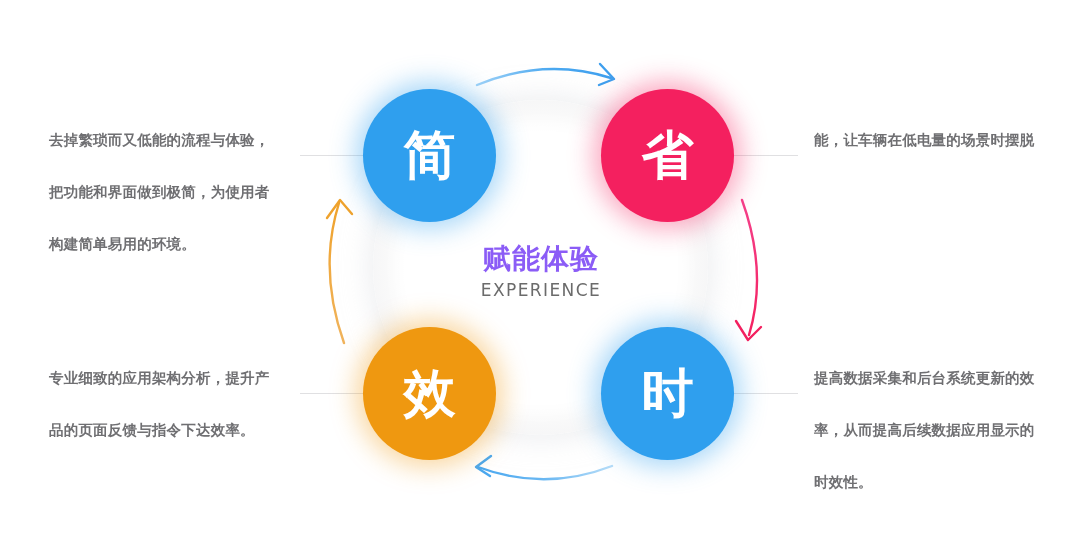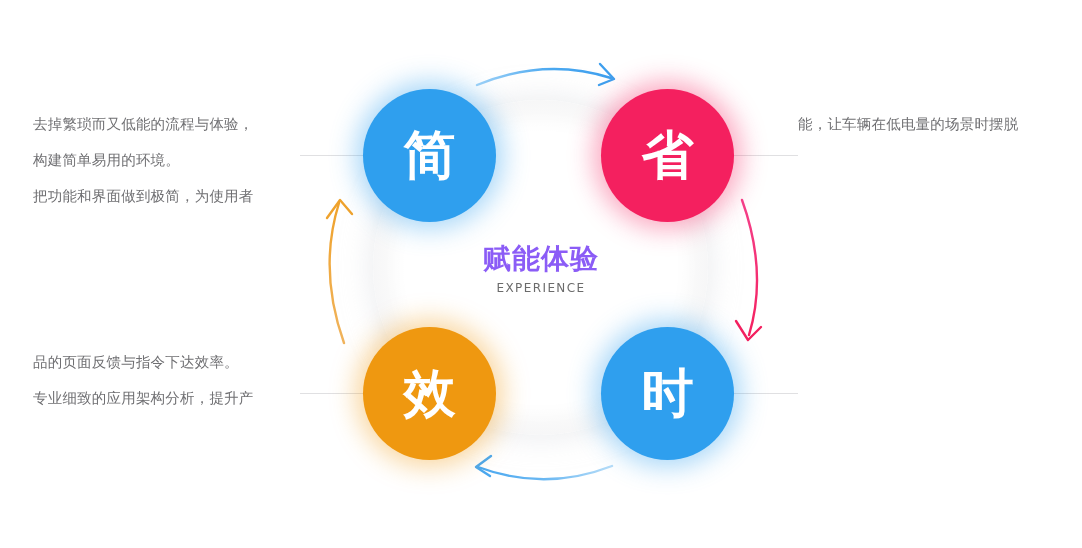--- a/index.html
+++ b/index.html
@@ -61,21 +61,21 @@
   .center-label .cn {
     display: block;
     font-size: 28px;
     font-weight: bold;
     color: #8b5cf6;
     letter-spacing: 1px;
   }
   .center-label .en {
     display: block;
     margin-top: 9px;
-    font-size: 12px;
+    font-size: 17px;
     color: #6b6b6b;
     letter-spacing: 1.4px;
   }
 
   
   .node {
     position: absolute;
     width: 133px;
     height: 133px;
     border-radius: 50%;
@@ -132,21 +132,21 @@
   .conn-br { left: 726px; top: 393px; width: 72px; }
 
   
   .desc {
     position: absolute;
     font-size: 14.5px;
     color: #6f6f72;
     line-height: 36px;
     letter-spacing: 0.2px;
   }
-  .desc p { margin: 0; white-space: nowrap; }
+  .desc p { margin: 16px; white-space: nowrap; font-weight: bold; }
   .desc-tl { left: 33px;  top: 106px; width: 262px; }
   .desc-tr { left: 798px; top: 106px; width: 262px; }
   .desc-bl { left: 33px;  top: 344px; width: 262px; }
   .desc-br { left: 798px; top: 344px; width: 262px; }
 </style>
 </head>
 <body>
 
 <div id="stage">
 
@@ -214,27 +214,32 @@
     <span>时</span>
   </div>
 
   <div class="center-label">
     <span class="cn">赋能体验</span>
     <span class="en">EXPERIENCE</span>
   </div>
 
   <div class="desc desc-tl">
     <p>去掉繁琐而又低能的流程与体验，</p>
+    <p>把功能和界面做到极简，为使用者</p>
     <p>构建简单易用的环境。</p>
-    <p>把功能和界面做到极简，为使用者</p>
   </div>
 
   <div class="desc desc-tr">
     <p>能，让车辆在低电量的场景时摆脱</p>
   </div>
 
   <div class="desc desc-bl">
+    <p>专业细致的应用架构分析，提升产</p>
     <p>品的页面反馈与指令下达效率。</p>
-    <p>专业细致的应用架构分析，提升产</p>
-  </div>
-
+  </div>
+
+  <div class="desc desc-br">
+    <p>提高数据采集和后台系统更新的效</p>
+    <p>率，从而提高后续数据应用显示的</p>
+    <p>时效性。</p>
+  </div>
 
 </div>
 
 </body></html>

